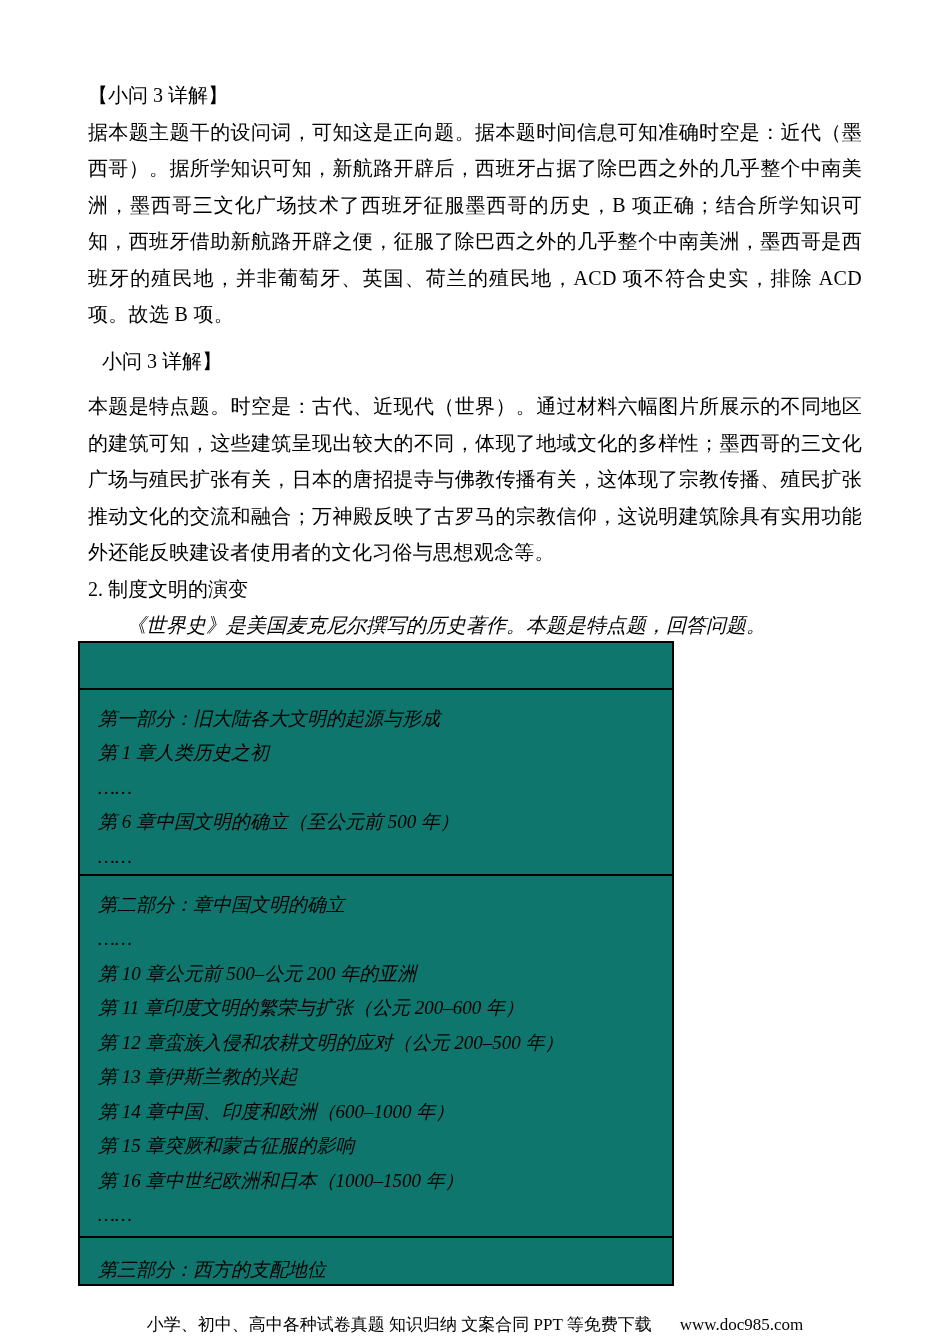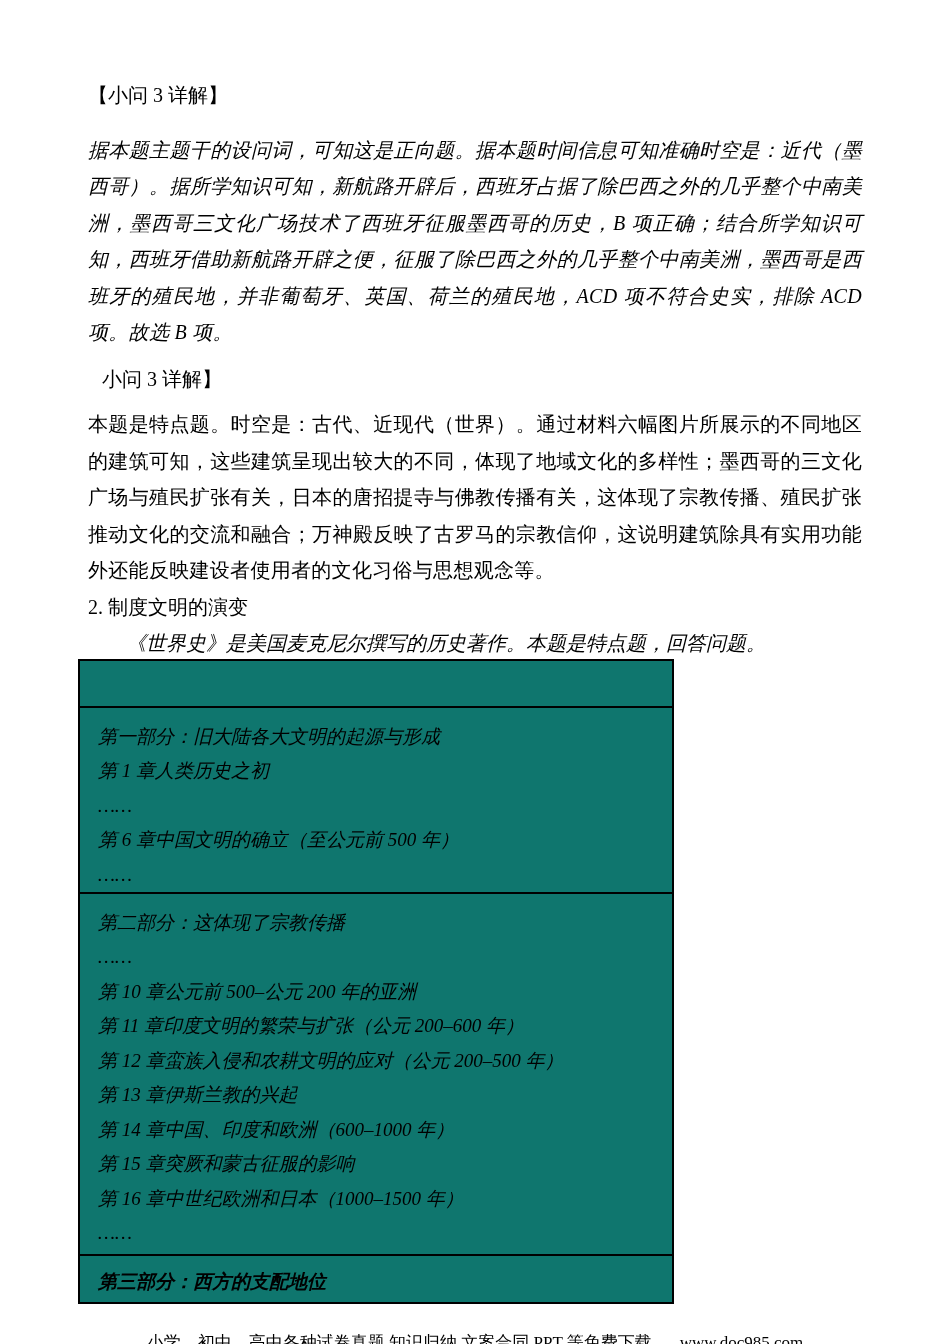--- a/index.html
+++ b/index.html
@@ -22,21 +22,21 @@
     white-space: pre;
   }
   .heading-indent { padding-left: 9px; }
   .para {
     font-size: 20px;
     line-height: 36.5px;
     text-align: justify;
     text-align-last: left;
     letter-spacing: 0.3px;
   }
-  .para-1 { margin-top: 18px; font-style: italic; }
+  .para-1 { margin-top: 0; }
   .heading-2 { margin-top: 10px; }
   .para-2 { margin-top: 9px; }
   .qtitle {
     font-size: 20px;
     line-height: 36.5px;
   }
   .qintro {
     font-size: 20px;
     line-height: 36.5px;
     font-style: italic;
@@ -53,21 +53,21 @@
     border-top: 2px solid #000000;
     padding: 12px 18px 0 18px;
     font-style: italic;
     font-size: 19px;
     line-height: 34.5px;
     overflow: hidden;
   }
   .trow-header { height: 45px; border-top: none; padding: 0; }
   .trow-part1 { height: 186px; }
   .trow-part2 { height: 362px; }
-  .trow-part3 { height: 48px; padding-top: 9px; font-weight: bold; }
+  .trow-part3 { height: 48px; padding-top: 15px; }
   .tline { white-space: pre; }
   .page-footer {
     margin-top: 28px;
     text-align: center;
     font-size: 17px;
     line-height: 22px;
     color: #000000;
   }
   .footer-url { margin-left: 28px; }
 </style>
@@ -97,21 +97,21 @@
         <div class="tline">第 1 章人类历史之初</div>
 
         <div class="tline">……</div>
 
         <div class="tline">第 6 章中国文明的确立（至公元前 500 年）</div>
 
         <div class="tline">……</div>
       </div>
     <div class="trow trow-part2">
 
-        <div class="tline">第二部分：这体现了宗教传播</div>
+        <div class="tline">第二部分：章中国文明的确立</div>
 
         <div class="tline">……</div>
 
         <div class="tline">第 10 章公元前 500–公元 200 年的亚洲</div>
 
         <div class="tline">第 11 章印度文明的繁荣与扩张（公元 200–600 年）</div>
 
         <div class="tline">第 12 章蛮族入侵和农耕文明的应对（公元 200–500 年）</div>
 
         <div class="tline">第 13 章伊斯兰教的兴起</div>

